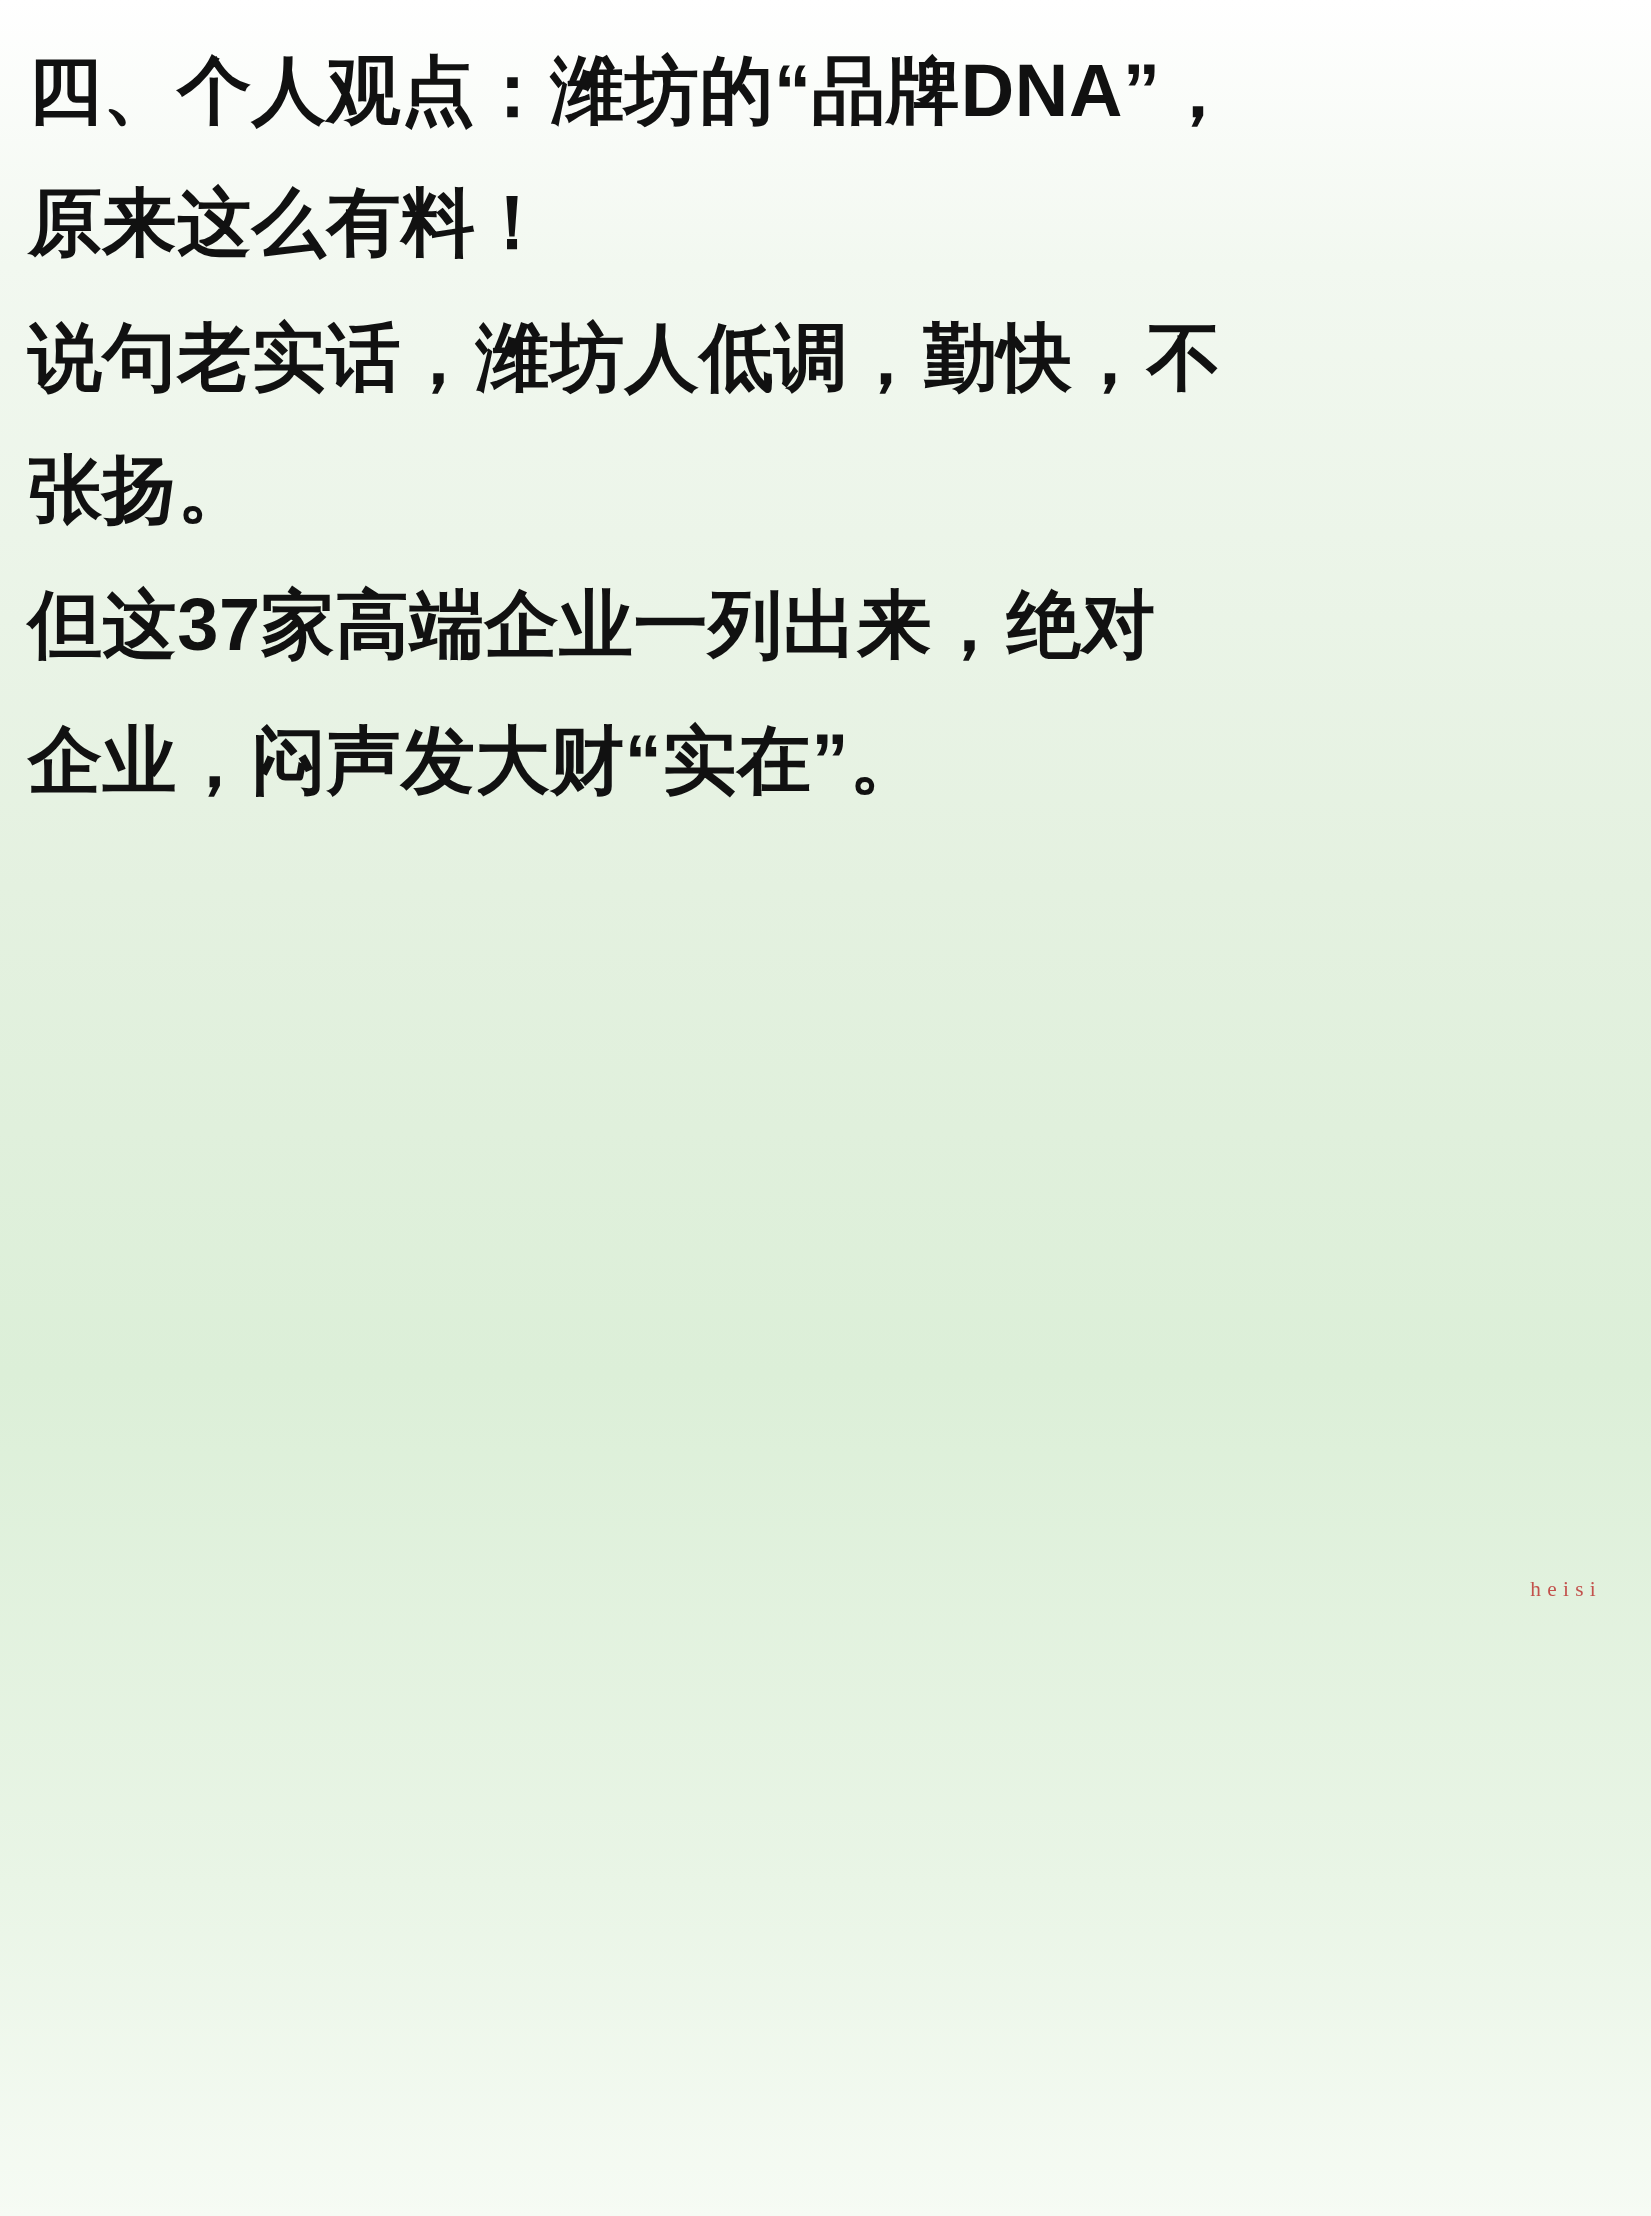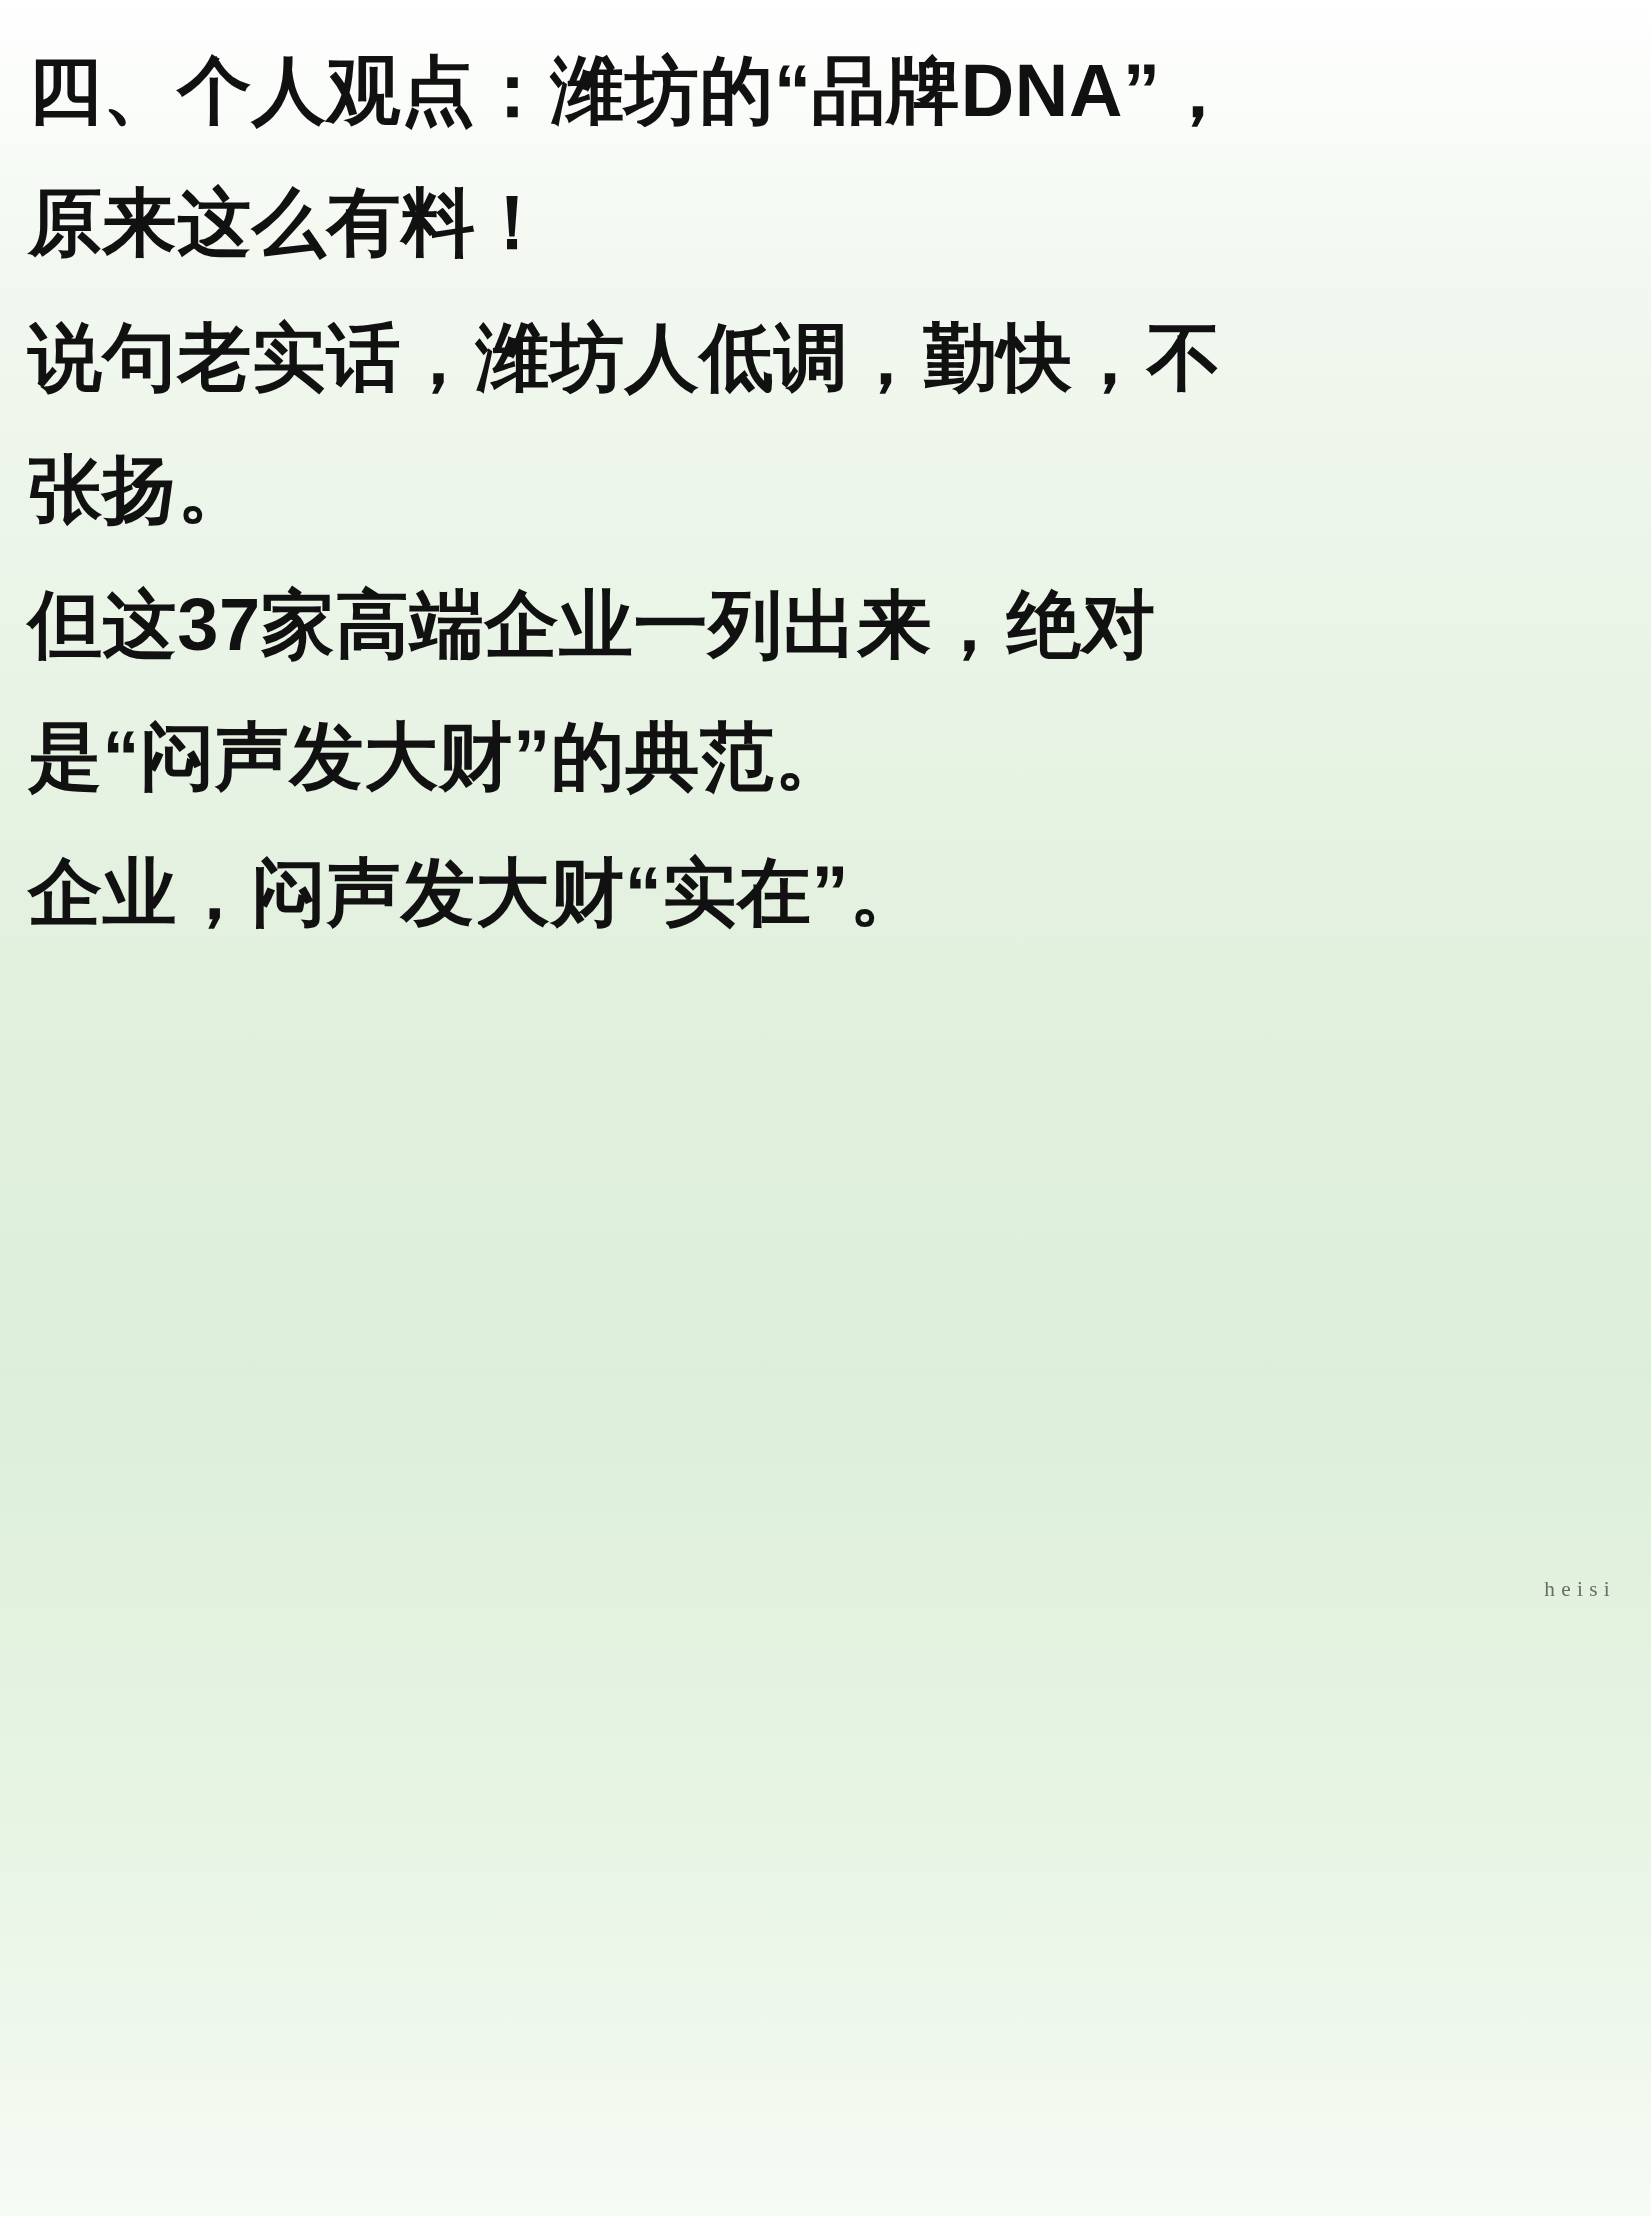--- a/index.html
+++ b/index.html
@@ -27,47 +27,46 @@
   .line {
     font-weight: 700;
     color: #111111;
     font-size: 74px;
     line-height: 1.78;
     letter-spacing: 0.6px;
     white-space: pre;
   }
   .watermark {
     position: absolute;
-    right: 35px;
+    right: 49px;
     bottom: 15px;
     font-family: "Liberation Serif", "DejaVu Serif", serif;
     font-size: 21.3px;
     letter-spacing: 6.3px;
-    color: #404040;
+    color: #b91c1c;
     opacity: 0.75;
   }
 </style>
 </head>
 <body>
 
 <div class="page">
 
   <div class="block">
     <div class="line">四、个人观点：潍坊的“品牌DNA”，</div>
     <div class="line">原来这么有料！</div>
   </div>
 
   <div class="block">
     <div class="line">说句老实话，潍坊人低调，勤快，不</div>
     <div class="line">张扬。</div>
   </div>
 
   <div class="block">
     <div class="line">但这37家高端企业一列出来，绝对</div>
-    <div class="line">是“闷声发大财”的典范。</div>
   </div>
 
 
   <div class="block">
     <div class="line">企业，闷声发大财“实在”。</div>
   </div>
 
 
   <div class="watermark">heisi</div>
 </div>

